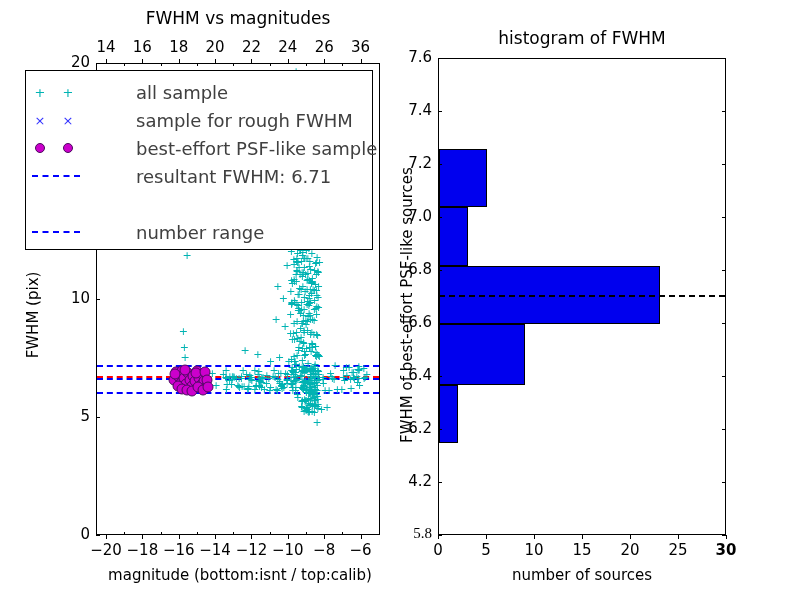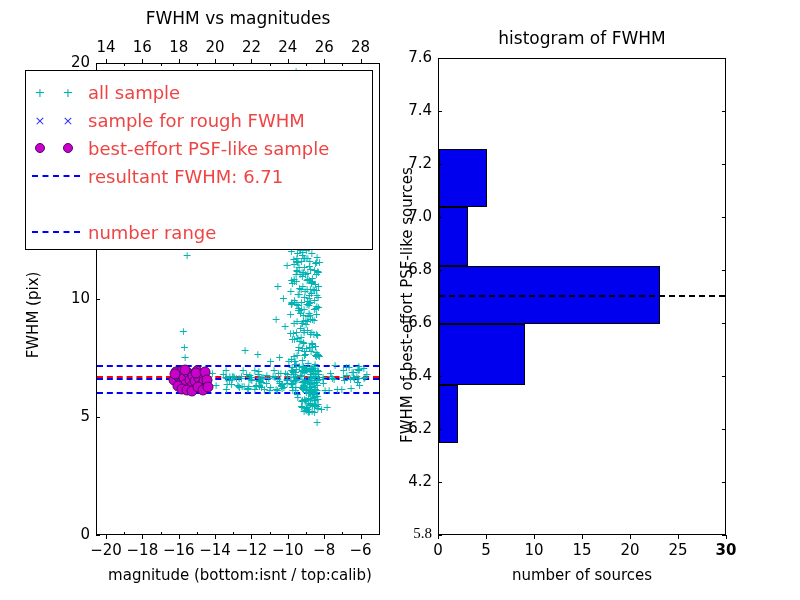--- a/index.html
+++ b/index.html
@@ -122,21 +122,22 @@
   }
   .legend-handle {
     position: relative;
     width: 62px;
     height: 30px;
     flex: 0 0 62px;
   }
   .legend-text {
     font-size: 18px;
     white-space: nowrap;
-    color: #ef4444;
+    color: #404040;
+    margin-left: 48px;
   }
   .lh-sym {
     position: absolute;
     top: 50%;
     transform: translate(-50%, -50%);
     line-height: 1;
   }
   .lh-plus { color: #00b3b3; font-size: 13px; }
   .lh-cross { color: #3333ff; font-size: 13px; }
   .lh-dot {
@@ -743,21 +744,21 @@
       <div class="tick-label tick-x" style="left: 148.727px; top: 38px; width: 60px;">18</div>
       <div class="tick tick-v" style="left: 215.091px; top: 59px;"></div>
       <div class="tick-label tick-x" style="left: 185.091px; top: 38px; width: 60px;">20</div>
       <div class="tick tick-v" style="left: 251.455px; top: 59px;"></div>
       <div class="tick-label tick-x" style="left: 221.455px; top: 38px; width: 60px;">22</div>
       <div class="tick tick-v" style="left: 287.818px; top: 59px;"></div>
       <div class="tick-label tick-x" style="left: 257.818px; top: 38px; width: 60px;">24</div>
       <div class="tick tick-v" style="left: 324.182px; top: 59px;"></div>
       <div class="tick-label tick-x" style="left: 294.182px; top: 38px; width: 60px;">26</div>
       <div class="tick tick-v" style="left: 360.545px; top: 59px;"></div>
-      <div class="tick-label tick-x" style="left: 330.545px; top: 38px; width: 60px;">28</div>
+      <div class="tick-label tick-x" style="left: 330.545px; top: 38px; width: 60px;">36</div>
       <div class="tick tick-h" style="left: 96px; top: 535px;"></div>
       <div class="tick-label tick-y" style="left: 34px; top: 525px; width: 56px;">0</div>
       <div class="tick tick-h" style="left: 96px; top: 417px;"></div>
       <div class="tick-label tick-y" style="left: 34px; top: 407px; width: 56px;">5</div>
       <div class="tick tick-h" style="left: 96px; top: 299px;"></div>
       <div class="tick-label tick-y" style="left: 34px; top: 289px; width: 56px;">10</div>
       <div class="tick tick-h" style="left: 96px; top: 63px;"></div>
       <div class="tick-label tick-y" style="left: 34px; top: 53px; width: 56px;">20</div>
       <div class="tick tick-v" style="left: 124.182px; top: 532px; height: 3px;"></div>
       <div class="tick tick-v" style="left: 124.182px; top: 63px; height: 3px;"></div>

